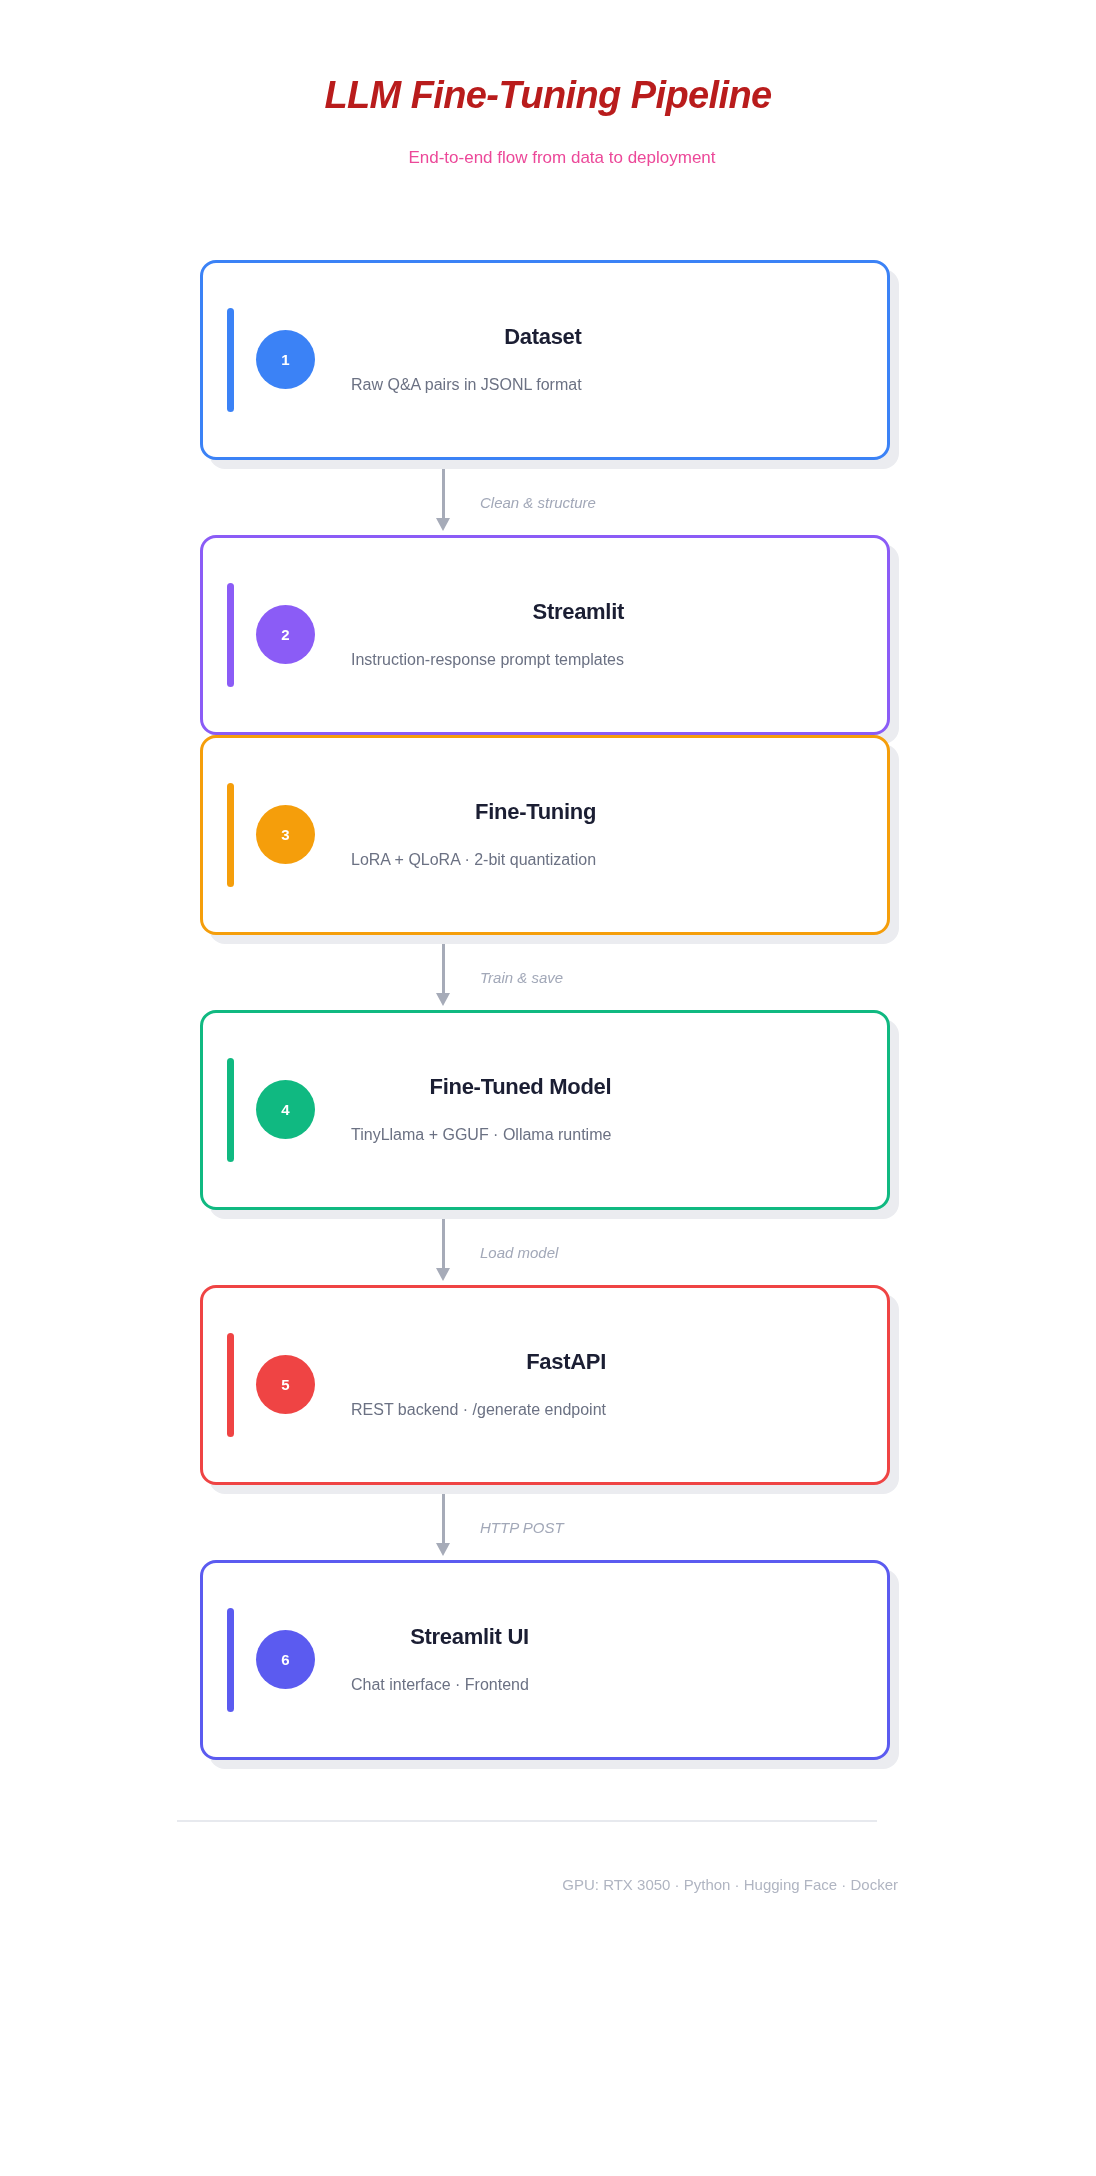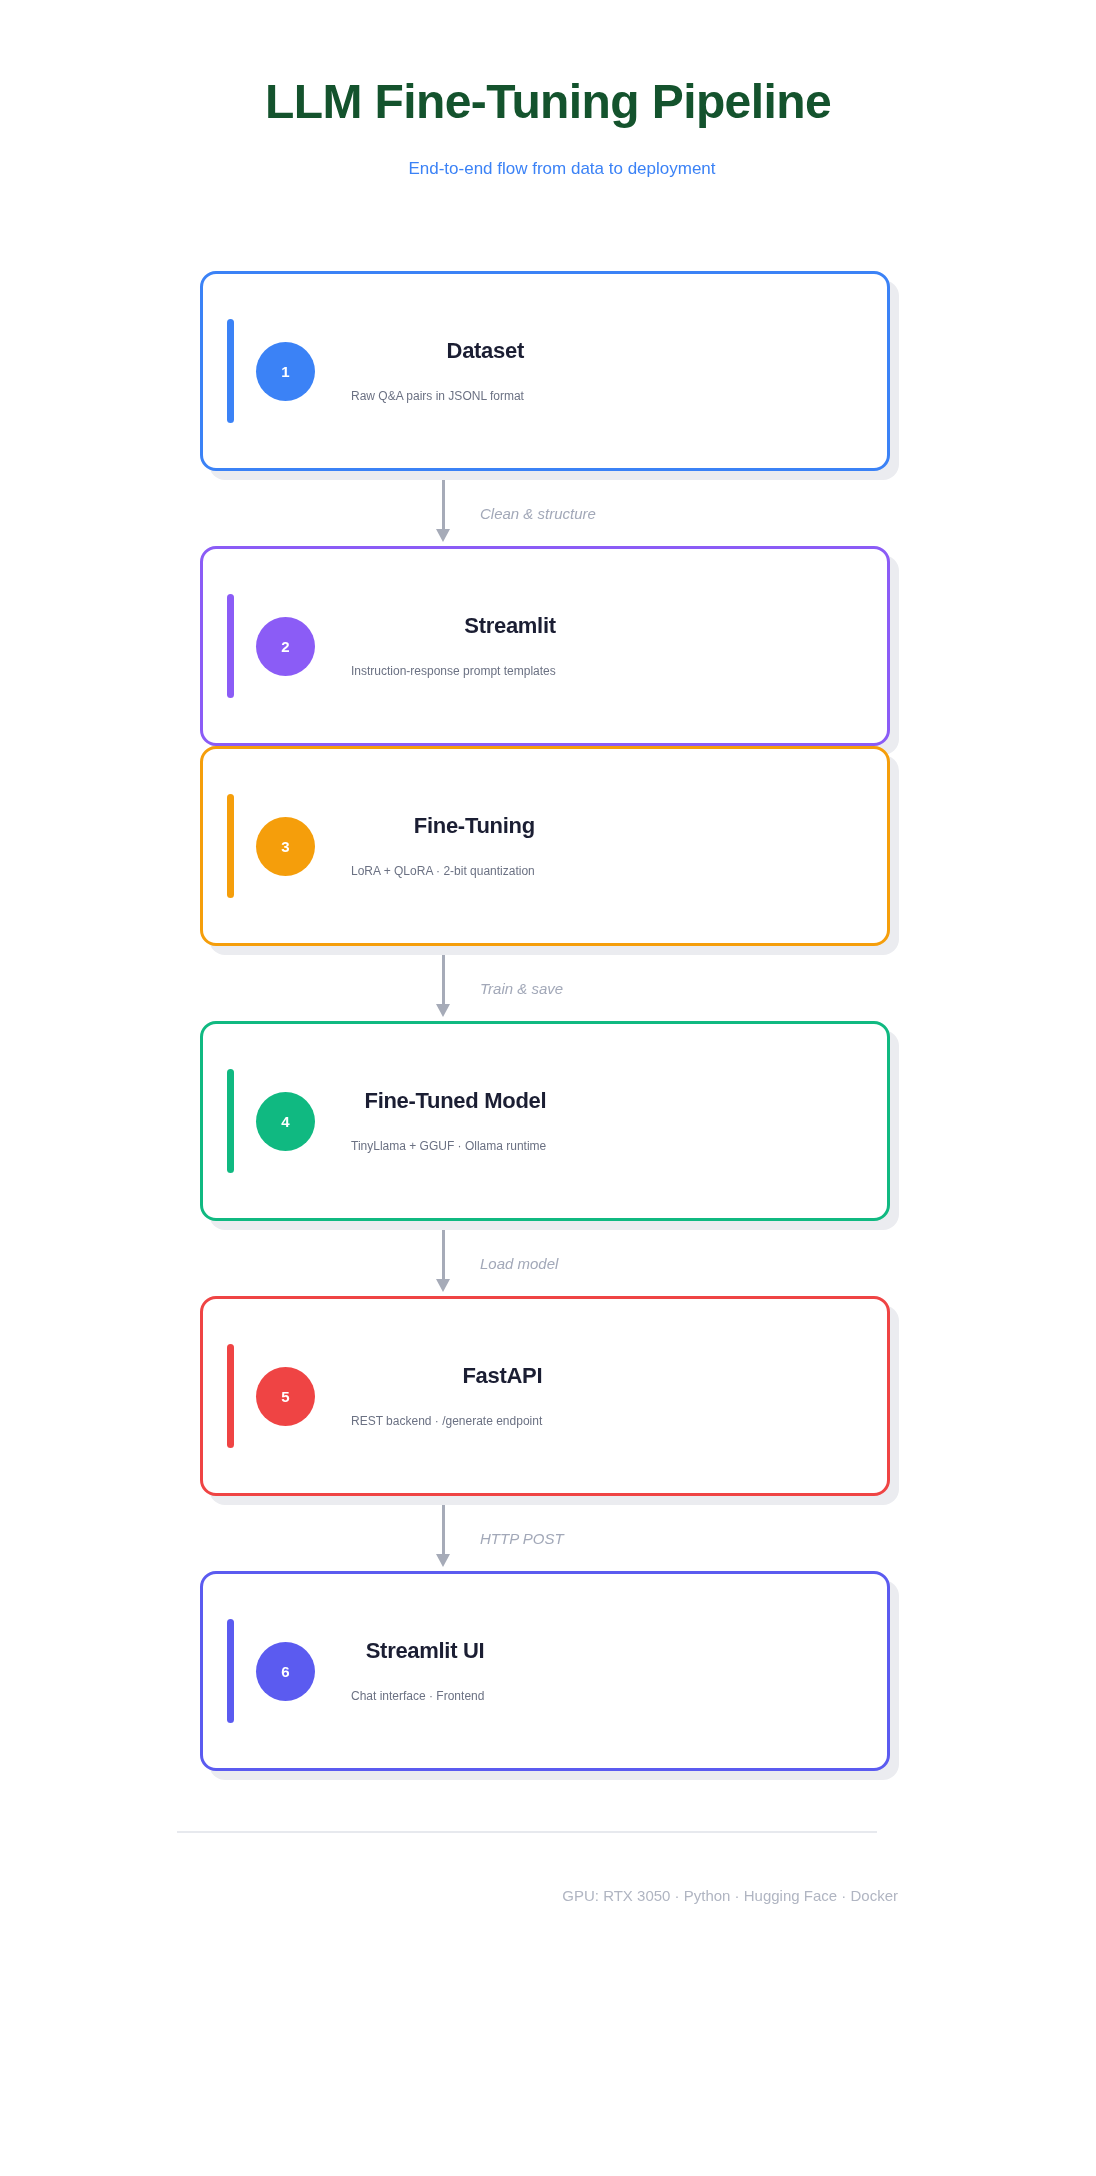--- a/index.html
+++ b/index.html
@@ -24,31 +24,32 @@
     overflow: hidden;
   }
 
   
   .header {
     text-align: center;
     padding-top: 74px;
   }
 
   .page-title {
-    font-size: 48px;
+    font-size: 38px;
     font-weight: bold;
     letter-spacing: -0.6px;
-    color: #14532d;
+    color: #b91c1c;
     line-height: 1.15;
+    font-style: italic;
   }
 
   .page-subtitle {
     margin-top: 30px;
     font-size: 17px;
-    color: #3b82f6;
+    color: #ec4899;
     font-weight: normal;
     padding-left: 28px;
   }
 
   
   .flow {
     width: 700px;
     margin: 0 auto;
     padding-top: 92px;
   }
@@ -106,21 +107,21 @@
   .card-title {
     font-size: 22px;
     font-weight: bold;
     color: #1b1e33;
     letter-spacing: -0.3px;
     line-height: 1.2;
   }
 
   .card-desc {
     margin-top: 24px;
-    font-size: 12px;
+    font-size: 16px;
     color: #6b7183;
     line-height: 1.25;
   }
 
   
   .connector {
     position: relative;
     height: 75px;
     width: 690px;
   }

